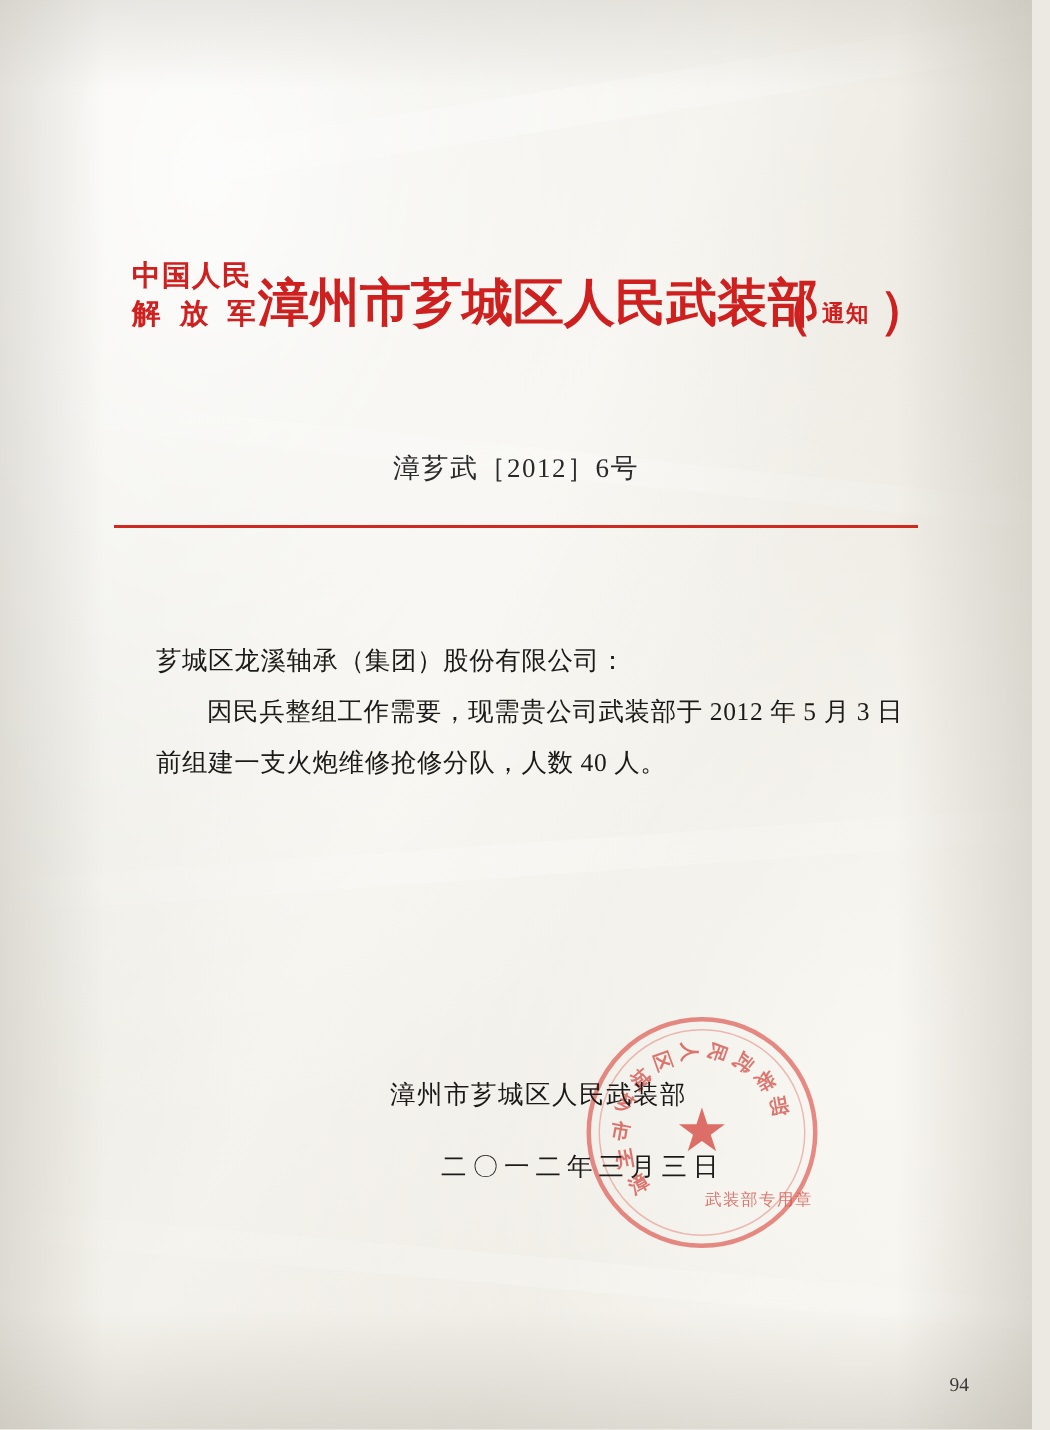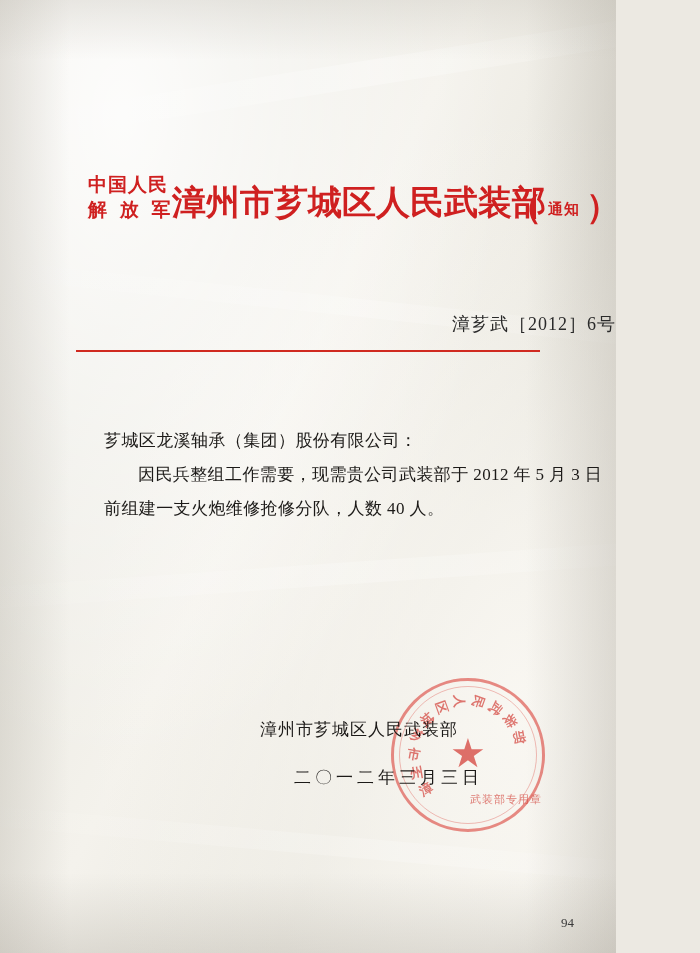--- a/index.html
+++ b/index.html
@@ -9,21 +9,21 @@
   body {
     width: 700px;
     height: 953px;
     background: #ece9e2;
     font-family: "Liberation Serif", serif;
     overflow: hidden;
   }
 
   #page {
     position: relative;
-    width: 616px;
+    width: 688px;
     height: 953px;
     background:
       radial-gradient(ellipse at 20% 12%, rgba(255,255,255,0.85) 0%, rgba(255,255,255,0) 55%),
       radial-gradient(ellipse at 85% 75%, rgba(250,248,243,0.9) 0%, rgba(255,255,255,0) 60%),
       linear-gradient(115deg, #f2efe8 0%, #ecebe4 25%, #f4f2ec 45%, #e9e7df 68%, #f1efe8 88%, #e6e4dc 100%);
     overflow: hidden;
   }
 
   
   .crease {
@@ -88,24 +88,24 @@
     font-size: 15px;
     font-weight: bold;
     vertical-align: 6px;
     letter-spacing: 1px;
     padding: 0 6px;
   }
 
   
   .doc-number {
     position: absolute;
-    top: 312px;
+    top: 300px;
     left: 0;
     right: 0;
-    text-align: right;
+    text-align: center;
     font-size: 18px;
     color: #2a2a2a;
     letter-spacing: 1px;
   }
 
   
   .red-rule {
     position: absolute;
     left: 76px;
     right: 76px;

